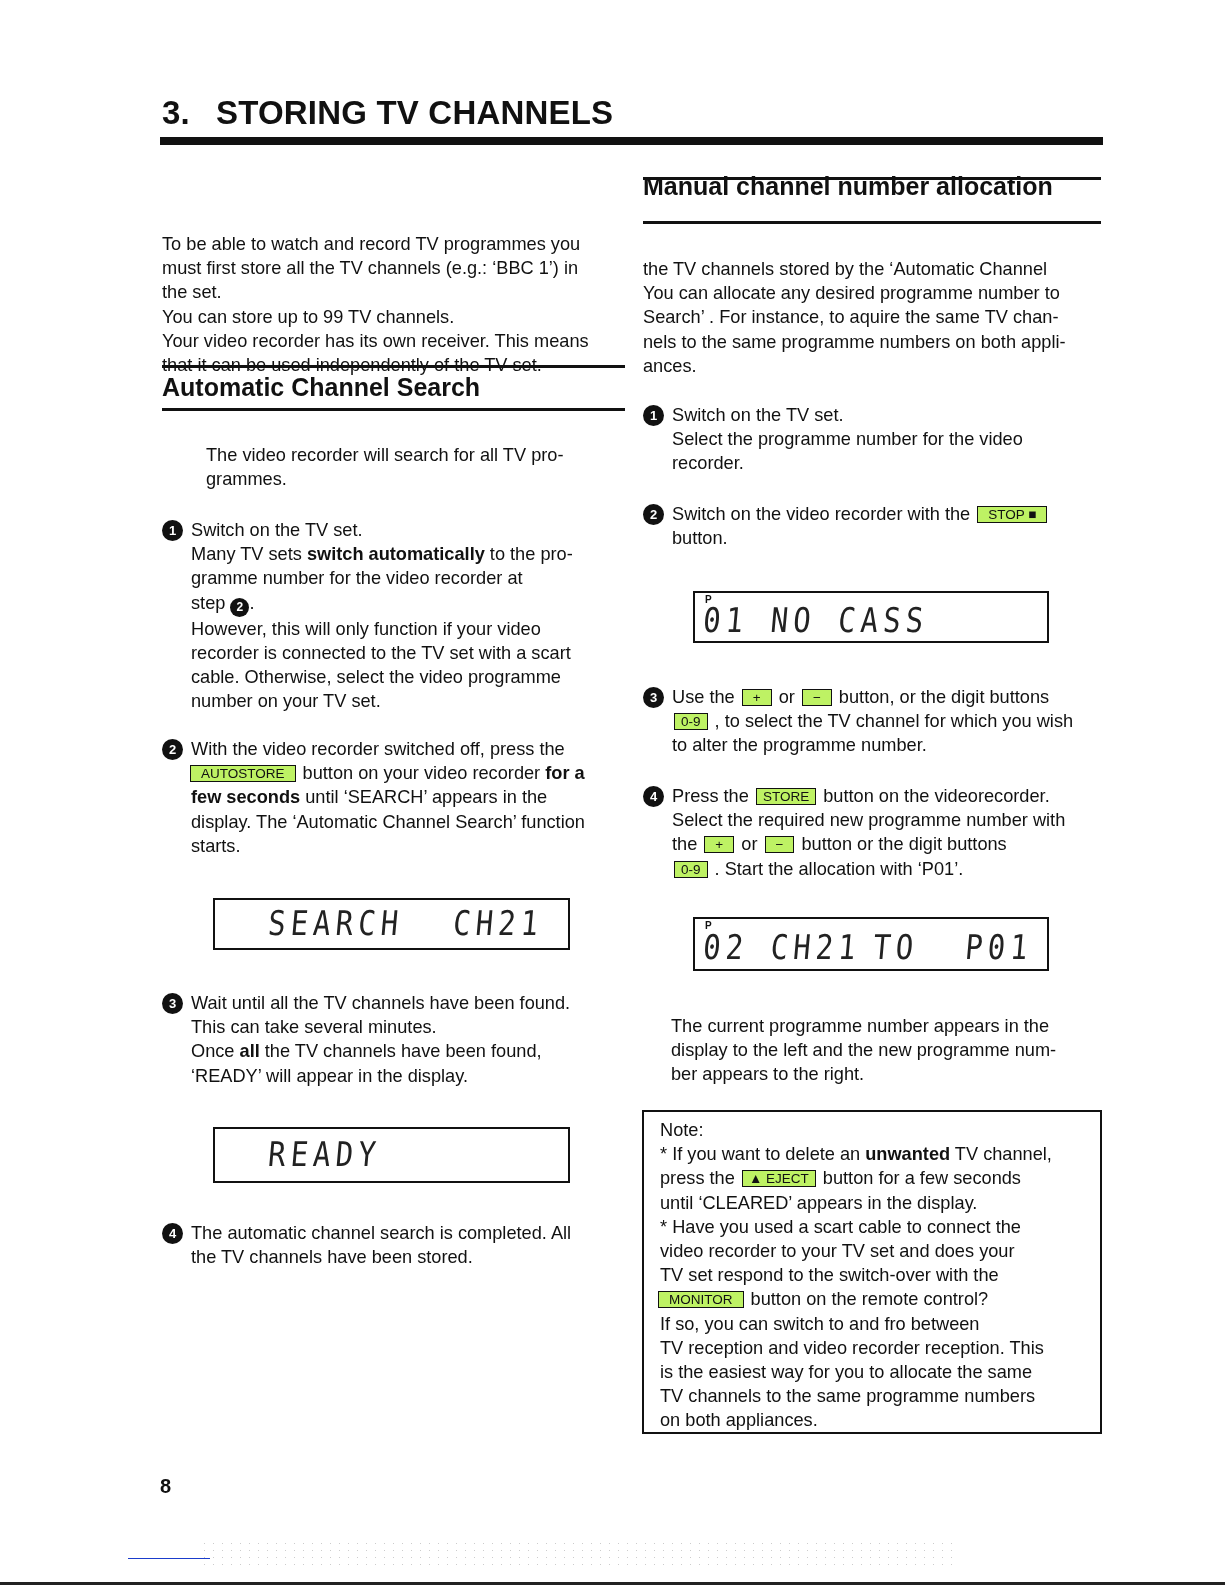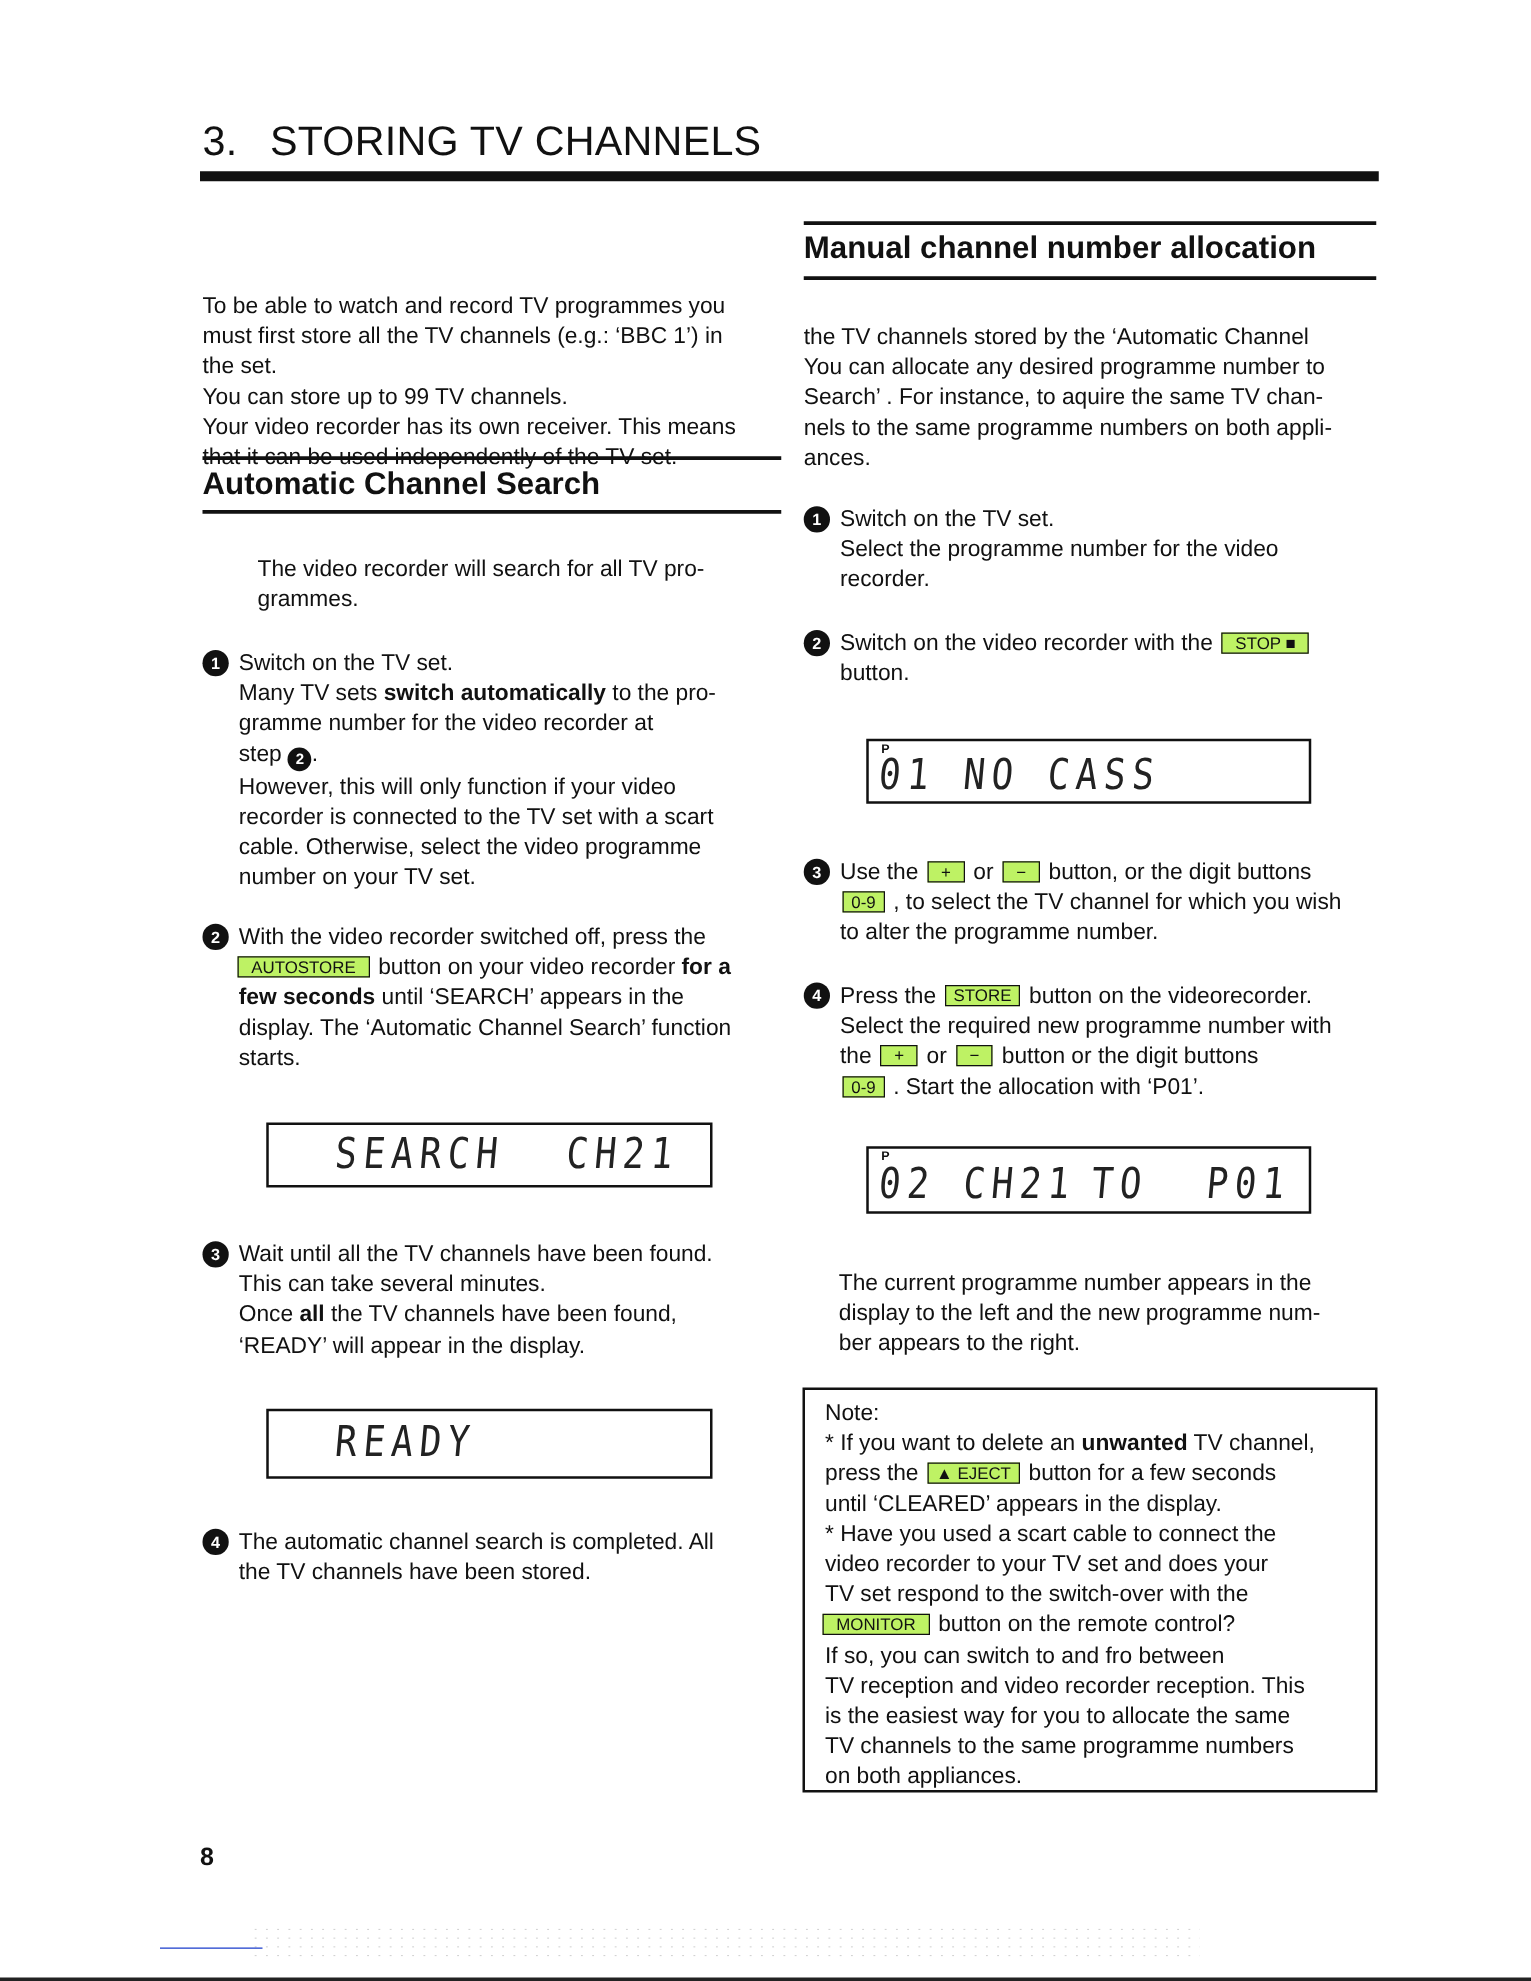--- a/index.html
+++ b/index.html
@@ -1,19 +1,19 @@
 <!DOCTYPE html>
 <html><head>
 <meta charset="utf-8">
 <style>
   html, body { margin: 0; padding: 0; background: #ffffff; }
   body { width: 1225px; height: 1585px; position: relative; overflow: hidden;
          font-family: "Liberation Sans", sans-serif; color: #111; }
   .abs { position: absolute; }
-  .title { left: 162px; top: 94px; font-size: 33px; font-weight: normal; letter-spacing: 0.2px; }
+  .title { left: 162px; top: 94px; font-size: 33px; font-weight: bold; letter-spacing: 0.2px; }
   .title .num { margin-right: 26px; }
   .title-rule { left: 160px; top: 137px; width: 943px; height: 8px; background: #111; }
   .rule-thick { height: 3px; background: #111; }
   .h2 { font-size: 25px; font-weight: bold; }
   .p { font-size: 18.2px; line-height: 24.2px; }
   .step { position: absolute; font-size: 18.2px; line-height: 24.2px; padding-left: 29px; }
   .badge { position: absolute; left: 0; top: 2px; width: 21px; height: 21px; border-radius: 50%;
            background: #111; color: #fff; font-size: 13px; font-weight: bold; text-align: center; line-height: 21px; }
   .badge-inline { display: inline-block; width: 19px; height: 19px; border-radius: 50%; background: #111;
            color: #fff; font-size: 12px; font-weight: bold; text-align: center; line-height: 19px; vertical-align: -2px; }
@@ -98,21 +98,21 @@
   <span class="seg" style="left:55px; top:5px;">READY</span>
 </div>
 
 <div class="step" style="left:162px; top:1221px; width:470px;">
   <span class="badge">4</span>
   <div>The automatic channel search is completed. All</div>
   <div>the TV channels have been stored.</div>
 </div>
 
 <div class="abs rule-thick" style="left:643px; top:177px; width:458px;"></div>
-<div class="abs h2" style="left:643px; top:184px;">Manual channel number allocation</div>
+<div class="abs h2" style="left:643px; top:172px;">Manual channel number allocation</div>
 <div class="abs rule-thick" style="left:643px; top:221px; width:458px;"></div>
 
 <div class="abs p" style="left:643px; top:257px; width:470px;">
   <div>the TV channels stored by the ‘Automatic Channel</div>
   <div>You can allocate any desired programme number to</div>
   <div>Search’ . For instance, to aquire the same TV chan-</div>
   <div>nels to the same programme numbers on both appli-</div>
   <div>ances.</div>
 </div>
 

